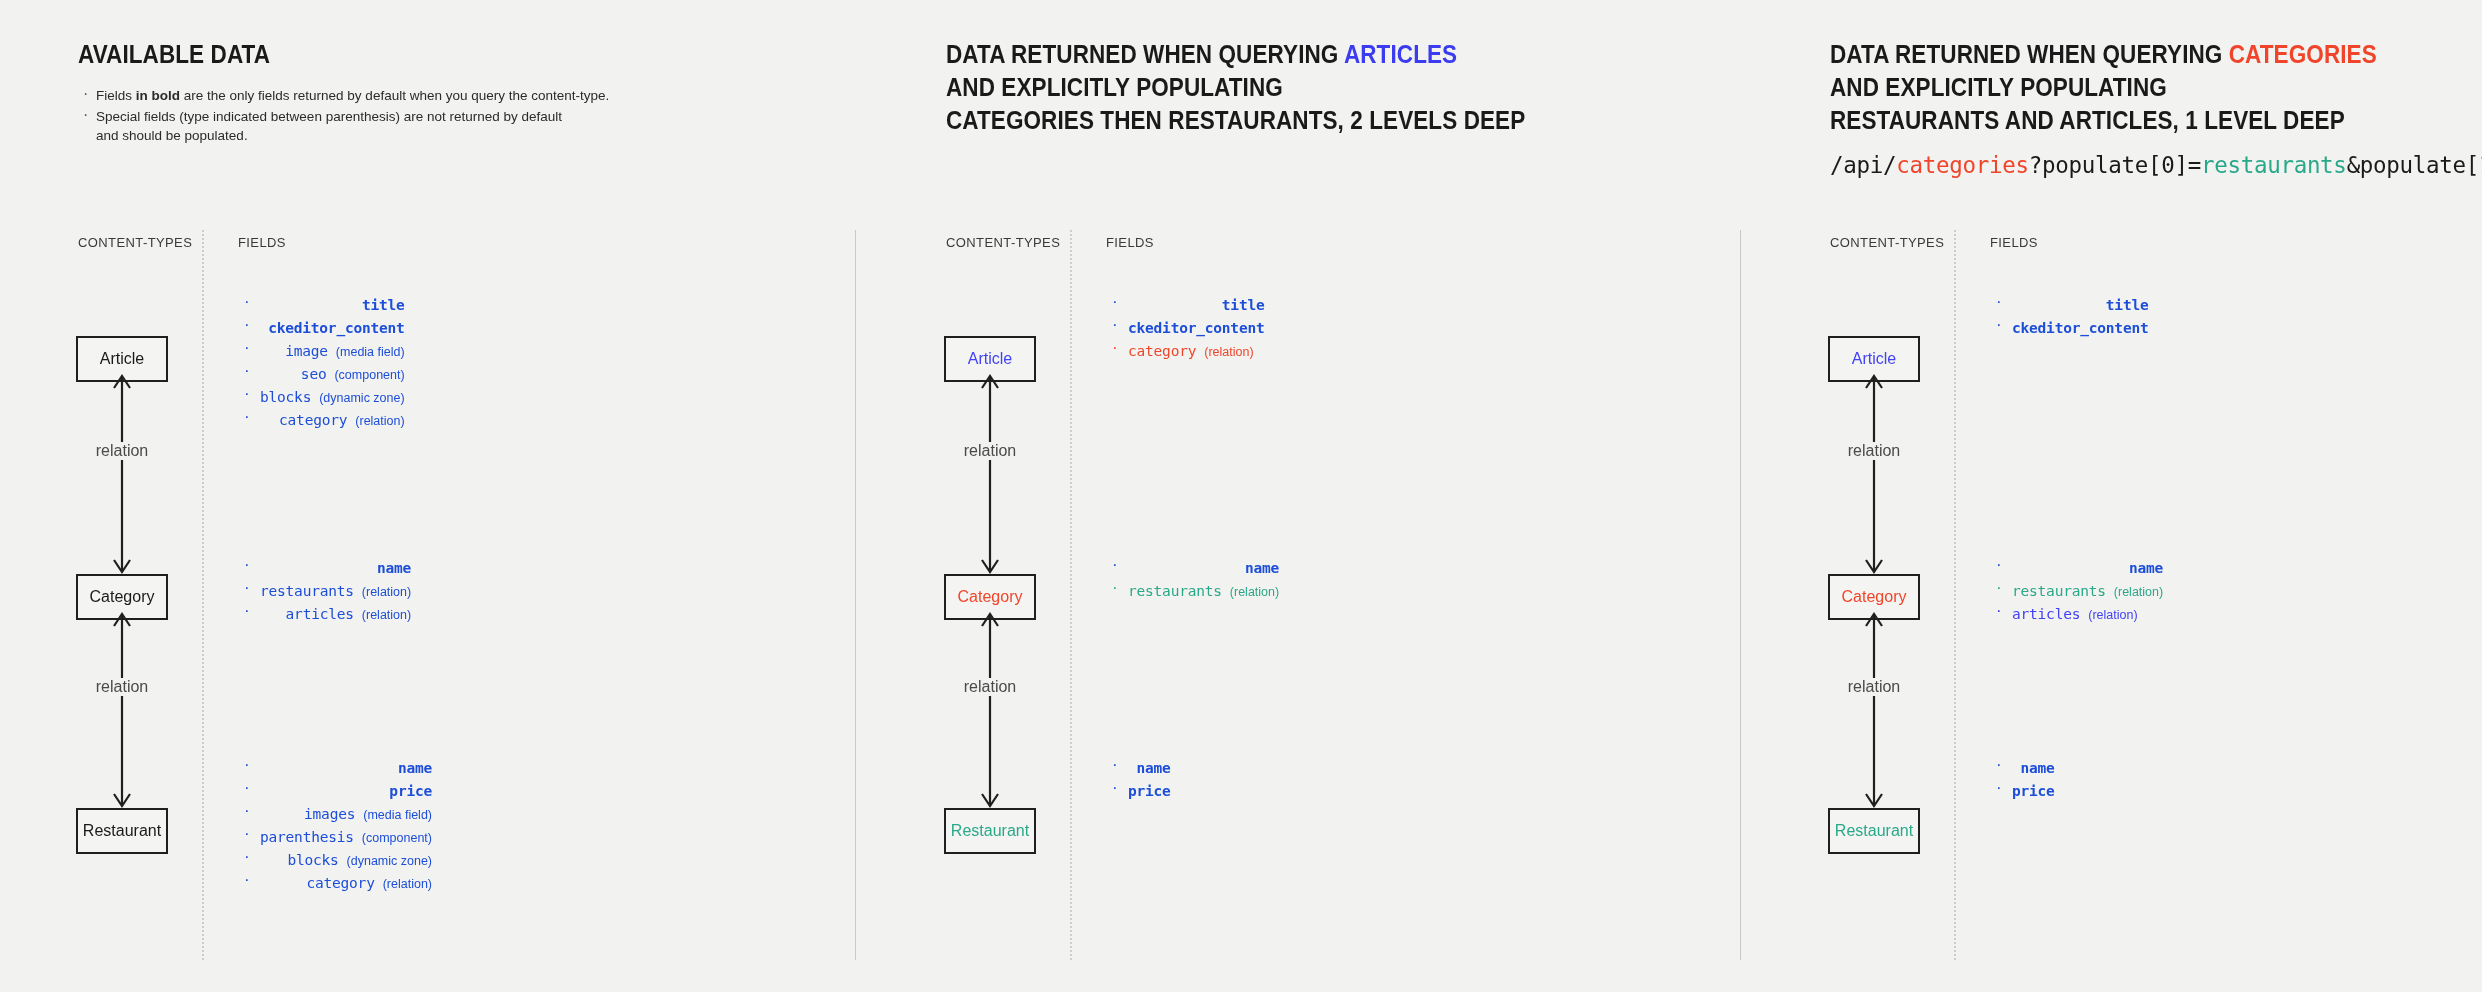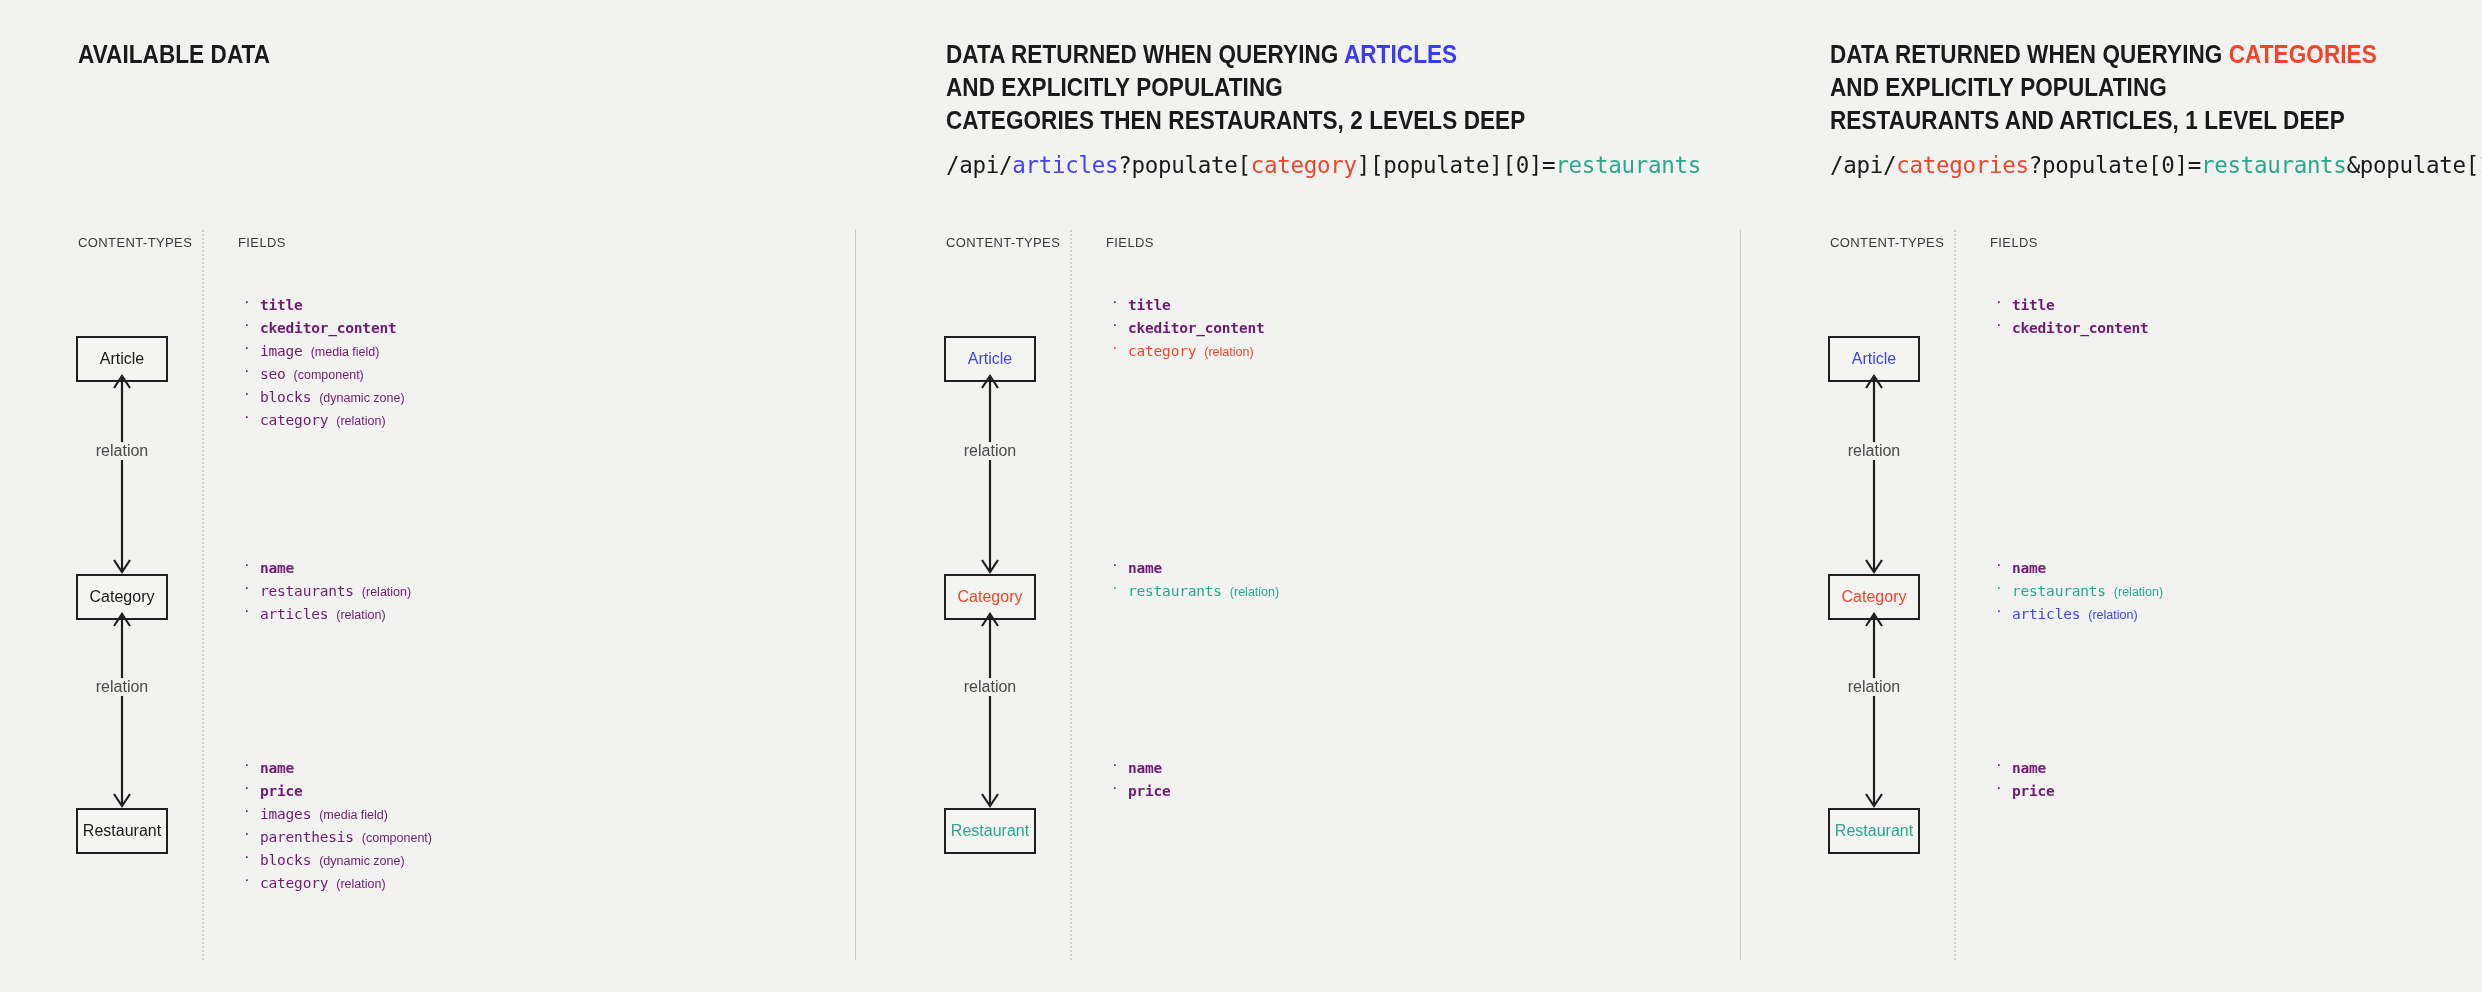--- a/index.html
+++ b/index.html
@@ -108,36 +108,41 @@
     font-size:14.5px;
     letter-spacing:-.2px;
   }
   .field.bold .fname{font-weight:700;}
   .ftype{
     font-family:"Liberation Sans",sans-serif;
     font-size:12.5px;
     margin-left:8px;
     color:inherit;
   }
-  .c-default{color:#701a75;}
+  .c-default{color:#1d4ed8;text-align:right;}
   .c-blue{color:#4242f5;}
   .c-red{color:#f0452a;}
   .c-green{color:#2aa88a;}
 </style>
 <style>.bullets li.nodot:before{content:"";}</style></head>
 <body>
 
 <div class="panel-sep" style="left:855px;"></div>
 <div class="panel-sep" style="left:1740px;"></div>
 
 <div id="root">
     <div class="panel" style="left: 16px; width: 884px;">
       <div style="position: absolute; left: 62px; top: 38px;">
         <div class="title"><span>AVAILABLE DATA</span></div>
       </div>
+      <ul class="bullets" style="position: absolute; left: 64px; top: 86px; margin: 0px; padding: 0px;">
+        <li>Fields <b>in bold</b> are the only fields returned by default when you query the content-type.</li>
+        <li>Special fields (type indicated between parenthesis) are not returned by default</li>
+        <li class="cont nodot" style="padding-left: 16px; margin-top: -2px; list-style: none; --nodot: 1;">and should be populated.</li>
+      </ul>
       <div class="colhead" style="left: 62px; top: 235px;">CONTENT-TYPES</div>
       <div class="colhead" style="left: 222px; top: 235px;">FIELDS</div>
       <div class="dotted" style="left: 186px;"></div>
       <div class="node plain" style="left: 60px; top: 336px;">
         <span>Article</span>
       </div>
       <div class="node plain" style="left: 60px; top: 574px;">
         <span>Category</span>
       </div>
       <div class="node plain" style="left: 60px; top: 808px;">
@@ -176,21 +181,20 @@
         <div class="field c-default"><span class="fname">blocks</span><span class="ftype">(dynamic zone)</span></div>
         <div class="field c-default"><span class="fname">category</span><span class="ftype">(relation)</span></div>
       </div>
     </div>
     <div class="panel" style="left: 884px; width: 884px;">
       <div style="position: absolute; left: 62px; top: 38px;">
         <div class="title"><span>DATA RETURNED WHEN QUERYING </span><span class="accent-blue">ARTICLES</span></div>
         <div class="title"><span>AND EXPLICITLY POPULATING</span></div>
         <div class="title"><span>CATEGORIES THEN RESTAURANTS, 2 LEVELS DEEP</span></div>
       </div>
-      <div class="query" style="position: absolute; left: 62px; top: 152px;"><span class="">/api/</span><span class="q-blue">articles</span><span class="">?populate[</span><span class="q-red">category</span><span class="">][populate][0]=</span><span class="q-green">restaurants</span></div>
       <div class="colhead" style="left: 62px; top: 235px;">CONTENT-TYPES</div>
       <div class="colhead" style="left: 222px; top: 235px;">FIELDS</div>
       <div class="dotted" style="left: 186px;"></div>
       <div class="node blue" style="left: 60px; top: 336px;">
         <span>Article</span>
       </div>
       <div class="node red" style="left: 60px; top: 574px;">
         <span>Category</span>
       </div>
       <div class="node green" style="left: 60px; top: 808px;">

